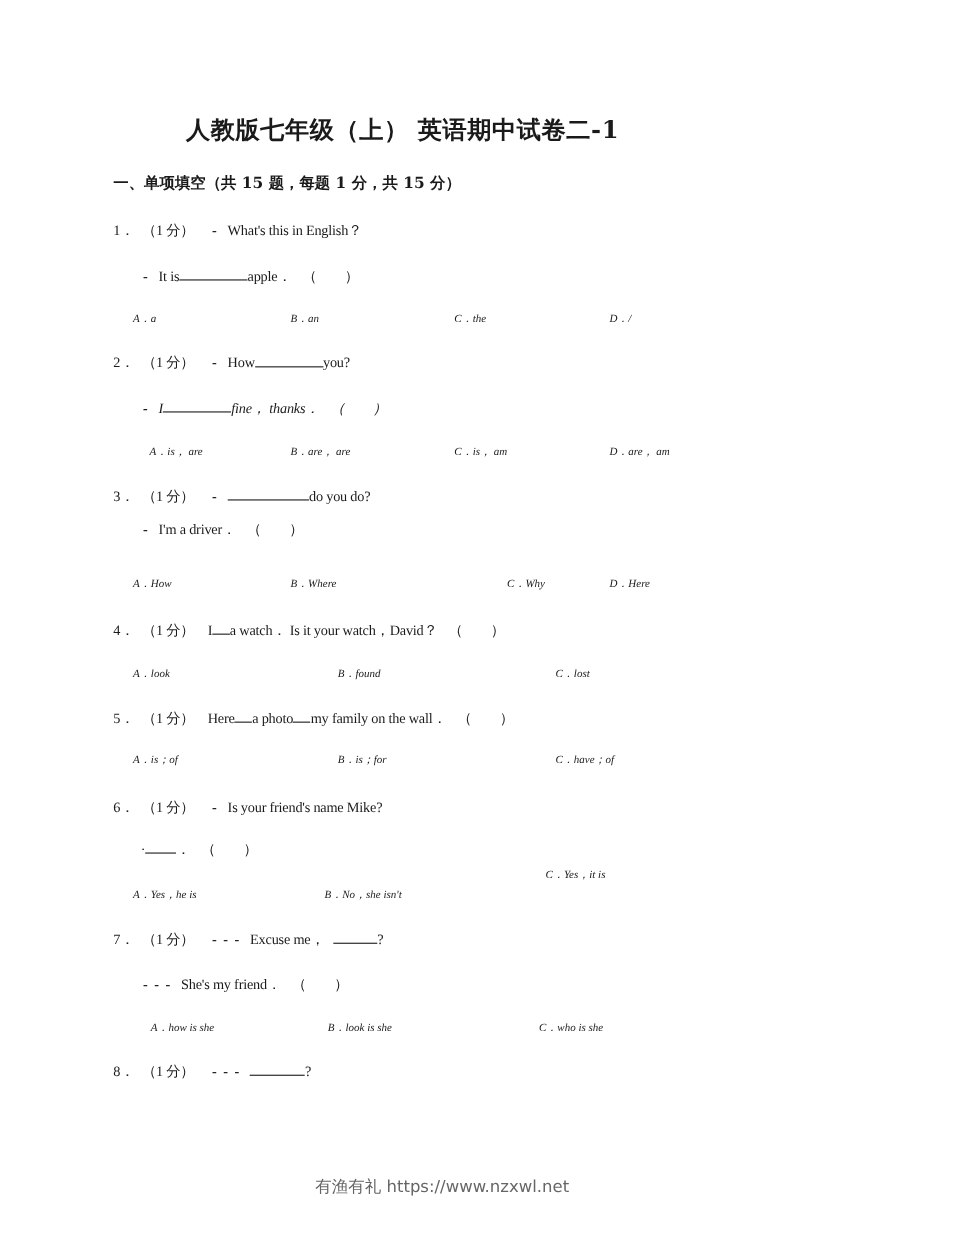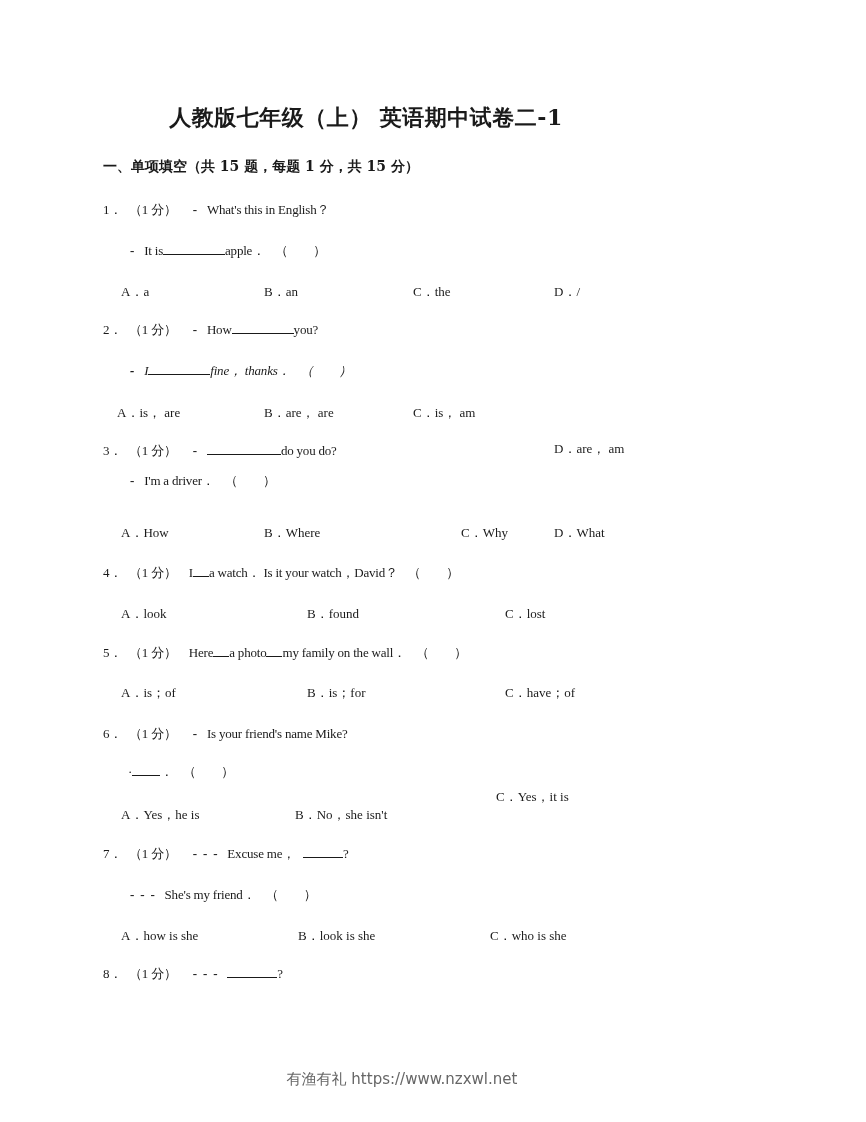--- a/index.html
+++ b/index.html
@@ -17,21 +17,21 @@
   .section {
     left: 103px; top: 158px; font-size: 14px; font-weight: bold;
     font-family: "DejaVu Serif", "Liberation Serif", serif;
   }
   .line { font-size: 13px; letter-spacing: -0.2px; }
   .num { display: inline-block; width: 26px; }
   .pts { display: inline-block; margin-right: 12px; }
   .dash { display: inline-block; margin: 0 10px 0 4px; font-weight: bold; }
   .blank { display: inline-block; border-bottom: 1px solid #1a1a1a; height: 12px; vertical-align: baseline; }
   .paren { display: inline-block; margin-left: 10px; }
-  .opt { position: absolute; font-size: 13px; white-space: nowrap; }
+  .opt { position: absolute; font-size: 10px; white-space: nowrap; font-style: italic; }
   .footer {
     left: 0; width: 804px; top: 1070px; text-align: center;
     font-family: "DejaVu Sans", "Liberation Sans", sans-serif;
     font-size: 15px; color: #666666;
   }
 </style>
 </head>
 <body>
 
 <div>
@@ -49,35 +49,35 @@
   <div class="opt" style="left:264px; top:283px;">B．an</div>
   <div class="opt" style="left:413px; top:283px;">C．the</div>
   <div class="opt" style="left:554px; top:283px;">D．/</div>
 
   <div class="abs line" style="left:103px; top:321px;">
     <span class="num">2．</span><span class="pts">（1 分）</span><span class="dash">-</span><span>How</span><span class="blank" style="width:62px"></span><span>you?</span>
   </div>
   <div class="abs line" style="left:130px; top:362px;font-style:italic;">
     <span class="dash" style="margin-left:0">-</span><span>I</span><span class="blank" style="width:62px"></span><span>fine， thanks．</span><span class="paren">（　　）</span>
   </div>
-  <div class="opt" style="left:117px; top:404px;">A．is， are</div>
+  <div class="opt" style="left:136px; top:404px;">A．is， are</div>
   <div class="opt" style="left:264px; top:404px;">B．are， are</div>
   <div class="opt" style="left:413px; top:404px;">C．is， am</div>
-  <div class="opt" style="left:554px; top:404px;margin-top:36px;">D．are， am</div>
+  <div class="opt" style="left:554px; top:404px;">D．are， am</div>
 
   <div class="abs line" style="left:103px; top:442px;">
     <span class="num">3．</span><span class="pts">（1 分）</span><span class="dash">-</span><span class="blank" style="width:74px"></span><span>do you do?</span>
   </div>
   <div class="abs line" style="left:130px; top:472px;">
     <span class="dash" style="margin-left:0">-</span><span>I'm a driver．</span><span class="paren">（　　）</span>
   </div>
   <div class="opt" style="left:121px; top:524px;">A．How</div>
   <div class="opt" style="left:264px; top:524px;">B．Where</div>
   <div class="opt" style="left:413px; top:524px;margin-left:48px;">C．Why</div>
-  <div class="opt" style="left:554px; top:524px;">D．What</div>
+  <div class="opt" style="left:554px; top:524px;">D．Here</div>
 
   <div class="abs line" style="left:103px; top:564px;">
     <span class="num">4．</span><span class="pts">（1 分）</span><span>I</span><span class="blank" style="width:16px"></span><span>a watch． Is it your watch，David？</span><span class="paren">（　　）</span>
   </div>
   <div class="opt" style="left:121px; top:605px;">A．look</div>
   <div class="opt" style="left:307px; top:605px;">B．found</div>
   <div class="opt" style="left:505px; top:605px;">C．lost</div>
 
   <div class="abs line" style="left:103px; top:644px;">
     <span class="num">5．</span><span class="pts">（1 分）</span><span>Here</span><span class="blank" style="width:16px"></span><span>a photo</span><span class="blank" style="width:16px"></span><span>my family on the wall．</span><span class="paren">（　　）</span>
@@ -95,21 +95,21 @@
   <div class="opt" style="left:121px; top:806px;">A．Yes，he is</div>
   <div class="opt" style="left:295px; top:806px;">B．No，she isn't</div>
   <div class="opt" style="left:496px; top:788px;">C．Yes，it is</div>
 
   <div class="abs line" style="left:103px; top:845px;">
     <span class="num">7．</span><span class="pts">（1 分）</span><span class="dash" style="white-space:pre">-  -  -</span><span>Excuse me，</span><span class="blank" style="width:40px; margin-left:8px"></span><span>?</span>
   </div>
   <div class="abs line" style="left:130px; top:886px;">
     <span class="dash" style="margin-left:0; white-space:pre">-  -  -</span><span>She's my friend．</span><span class="paren">（　　）</span>
   </div>
-  <div class="opt" style="left:121px; top:927px;">A．how is she</div>
+  <div class="opt" style="left:137px; top:927px;">A．how is she</div>
   <div class="opt" style="left:298px; top:927px;">B．look is she</div>
   <div class="opt" style="left:490px; top:927px;">C．who is she</div>
 
   <div class="abs line" style="left:103px; top:965px;">
     <span class="num">8．</span><span class="pts">（1 分）</span><span class="dash" style="white-space:pre">-  -  -</span><span class="blank" style="width:50px"></span><span>?</span>
   </div>
 
   <div class="abs footer">有渔有礼 https://www.nzxwl.net</div>
 </div>
 

